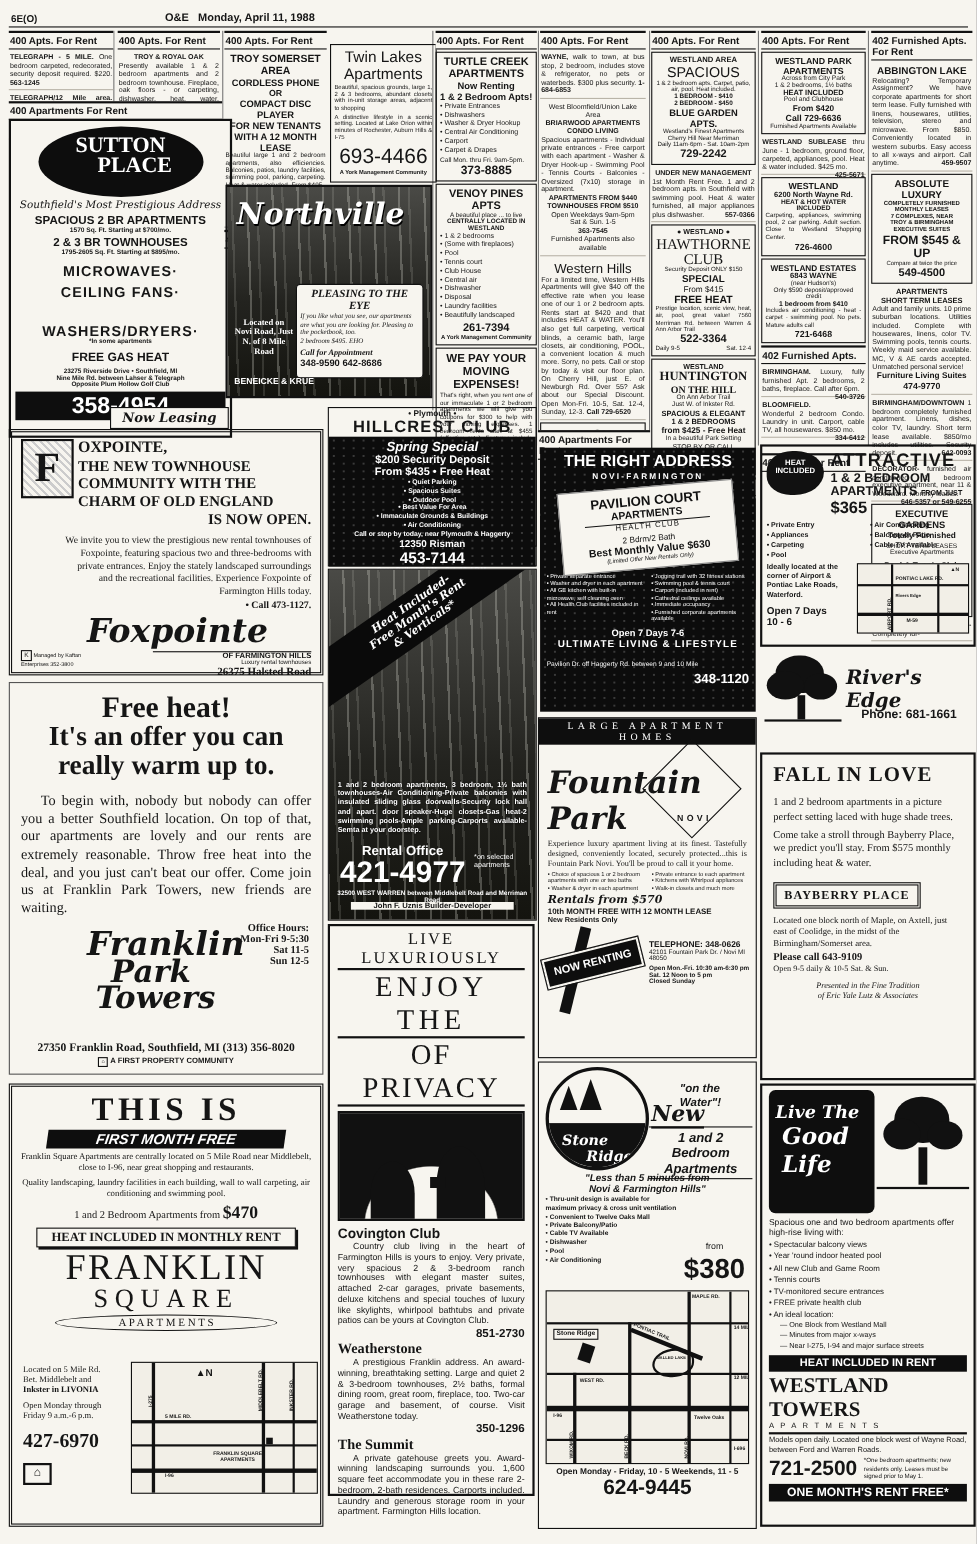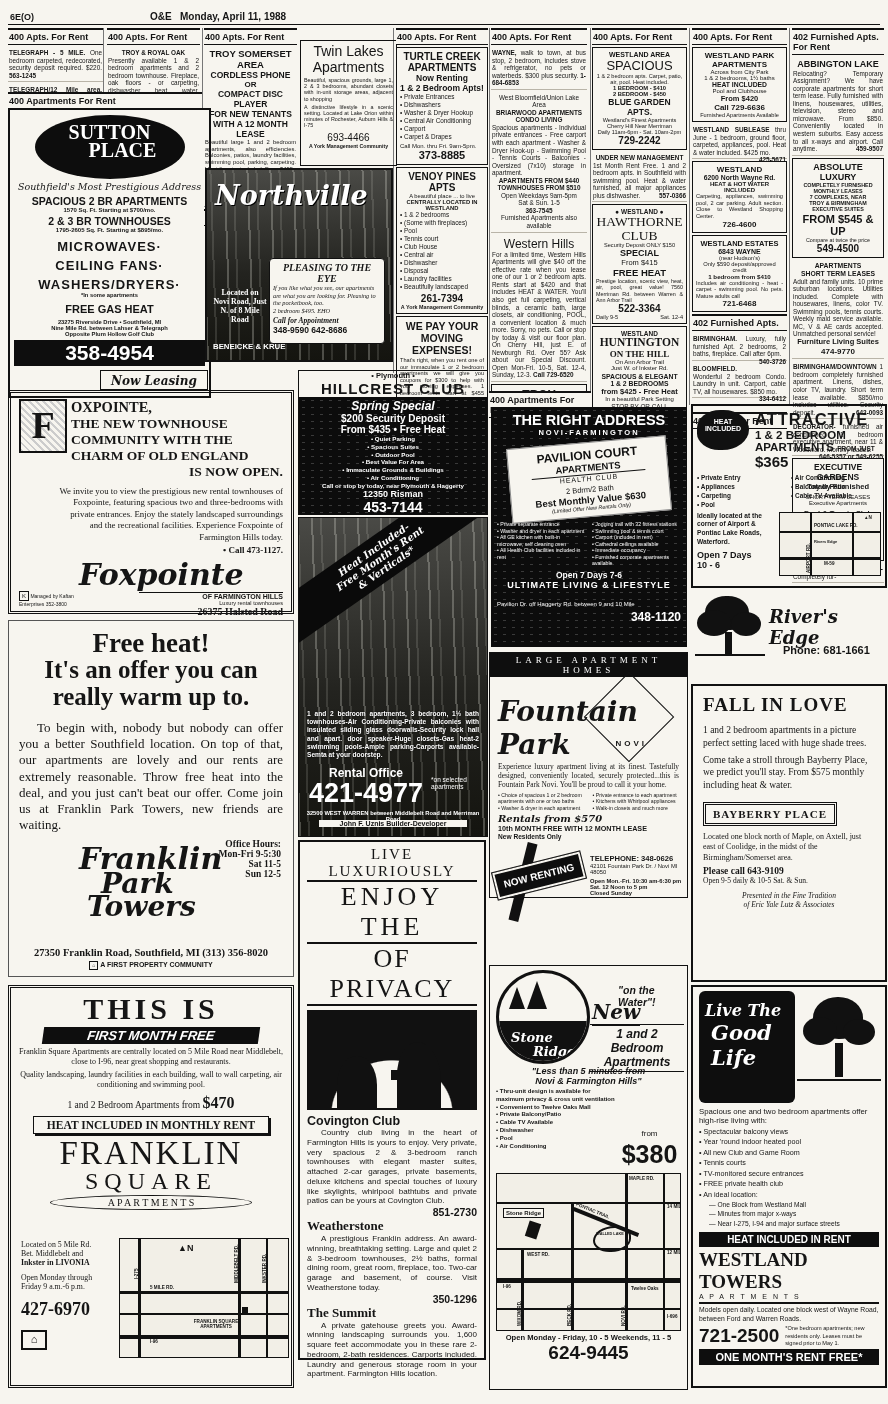--- a/index.html
+++ b/index.html
@@ -73,21 +73,21 @@
       <div class="ser b" style="font-size:20px;line-height:.9;">SUTTON</div>
       <div class="ser b" style="font-size:20px;line-height:.9;margin-left:26px;">PLACE</div>
     </div>
     <div class="scriptfont c" style="font-size:9.5px;">Southfield's Most Prestigious Address</div>
     <div class="b c" style="font-size:10.5px;margin-top:3px;">SPACIOUS 2 BR APARTMENTS</div>
     <div class="c b" style="font-size:6px;">1570 Sq. Ft. Starting at $700/mo.</div>
     <div class="b c" style="font-size:10.5px;margin-top:2px;">2 &amp; 3 BR TOWNHOUSES</div>
     <div class="c b" style="font-size:6px;">1795-2605 Sq. Ft. Starting at $895/mo.</div>
     <div class="b c" style="font-size:13px;margin-top:6px;letter-spacing:1px;">MICROWAVES·</div>
     <div class="b c" style="font-size:13px;margin-top:4px;letter-spacing:1px;">CEILING FANS·</div>
-    <div class="b c" style="font-size:13px;margin-top:4px;letter-spacing:1px;">WASHERS/DRYERS·</div>
+    <div class="b c" style="font-size:13px;margin-top:20px;letter-spacing:1px;">WASHERS/DRYERS·</div>
     <div class="c b" style="font-size:5.8px;">*In some apartments</div>
     <div class="b c" style="font-size:11px;margin-top:5px;">FREE GAS HEAT</div>
     <div class="c b" style="font-size:5.8px;margin-top:4px;">23275 Riverside Drive  •  Southfield, MI</div>
     <div class="c b" style="font-size:5.8px;">Nine Mile Rd. between Lahser &amp; Telegraph</div>
     <div class="c b" style="font-size:5.8px;">Opposite Plum Hollow Golf Club</div>
     <div class="rev c b" style="font-size:21px;margin-top:3px;padding:1px 0;">358-4954</div>
   </div>
 
   <div class="a colflow" style="left:204px;top:28px;width:93px;">
     <div class="sh">400 Apts. For Rent</div>
@@ -103,21 +103,21 @@
       <div class="b c" style="font-size:13px;">362-0245</div>
     </div>
     <div class="sh">400 Apts. For Rent</div>
   </div>
 
   <div class="a bx" style="left:300px;top:40px;width:89px;height:120px;padding:2px 3px;">
     <div class="c" style="font-size:14px;">Twin Lakes</div>
     <div class="c" style="font-size:14px;">Apartments</div>
     <div class="j" style="font-size:5.4px;line-height:1.15;margin-top:2px;">Beautiful, spacious grounds, large 1, 2 &amp; 3 bedrooms, abundant closets with in-unit storage areas, adjacent to shopping</div>
     <div class="j" style="font-size:5.4px;line-height:1.15;margin-top:2px;">A distinctive lifestyle in a scenic setting. Located at Lake Orion within minutes of Rochester, Auburn Hills &amp; I-75</div>
-    <div class="c" style="font-size:10px;margin-top:3px;">693-4466</div>
+    <div class="c" style="font-size:19px;margin-top:3px;">693-4466</div>
     <div class="c b" style="font-size:5.2px;">A York Management Community</div>
   </div>
 
   <div class="a bx2 photo" style="left:205px;top:168px;width:184px;height:190px;">
     <div class="a scriptfont b" style="left:8px;top:10px;font-size:27px;color:#fff;text-shadow:1px 1px 0 #000;">Northville</div>
     <div class="a" style="left:62px;top:88px;width:116px;height:86px;background:#f7f5ef;border:1px solid #111;border-radius:4px;padding:3px;box-sizing:border-box;">
       <div class="ser b it c" style="font-size:10px;">PLEASING TO THE EYE</div>
       <div class="ser it" style="font-size:6.3px;line-height:1.2;">If you like what you see, our apartments are what you are looking for. Pleasing to the pocketbook, too.</div>
       <div class="ser it" style="font-size:6.3px;">2 bedroom $495. EHO</div>
       <div class="ser it b" style="font-size:7.5px;margin-top:2px;">Call for Appointment</div>
@@ -524,21 +524,21 @@
           <div style="font-size:5.2px;line-height:1.25;">Cathedral ceilings available</div>
           <div style="font-size:5.2px;line-height:1.25;">Immediate occupancy</div>
           <div style="font-size:5.2px;line-height:1.25;">Furnished corporate apartments available</div>
         </div>
     </div>
     <div class="b c" style="font-size:8.5px;margin-top:3px;">Open 7 Days 7-6</div>
     <div class="b c" style="font-size:9px;letter-spacing:1px;">ULTIMATE LIVING &amp; LIFESTYLE</div>
     <div style="margin-top:2px;"><span style="font-size:6px;">Pavilion Dr. off Haggerty Rd. between 9 and 10 Mile</span><span class="b" style="float:right;font-size:12px;">348-1120</span></div>
   </div>
 
-  <div class="a bx" style="left:489px;top:652px;width:199px;height:246px;box-sizing:border-box;">
+  <div class="a bx" style="left:489px;top:652px;width:199px;height:310px;box-sizing:border-box;">
     <div class="rev ser c" style="font-size:9px;letter-spacing:4px;padding:2px 0;">LARGE APARTMENT HOMES</div>
     <div style="position:relative;height:86px;">
       <div style="position:absolute;right:26px;top:8px;width:62px;height:62px;border:1px solid #111;transform:rotate(45deg);"></div>
       <div class="scriptfont b" style="position:absolute;left:8px;top:18px;font-size:28px;">Fountain Park</div>
       <div class="b" style="position:absolute;right:40px;top:62px;font-size:8px;letter-spacing:3px;">NOVI</div>
     </div>
     <div class="ser j" style="font-size:7.4px;line-height:1.2;padding:0 8px;">Experience luxury apartment living at its finest. Tastefully designed, conveniently located, securely protected...this is Fountain Park Novi. You'll be proud to call it your home.</div>
     <div class="feat" style="padding:2px 8px;column-count:2;column-gap:8px;">
         <div style="font-size:5.2px;line-height:1.25;">Choice of spacious 1 or 2 bedroom apartments with one or two baths</div>
         <div style="font-size:5.2px;line-height:1.25;">Washer &amp; dryer in each apartment</div>

